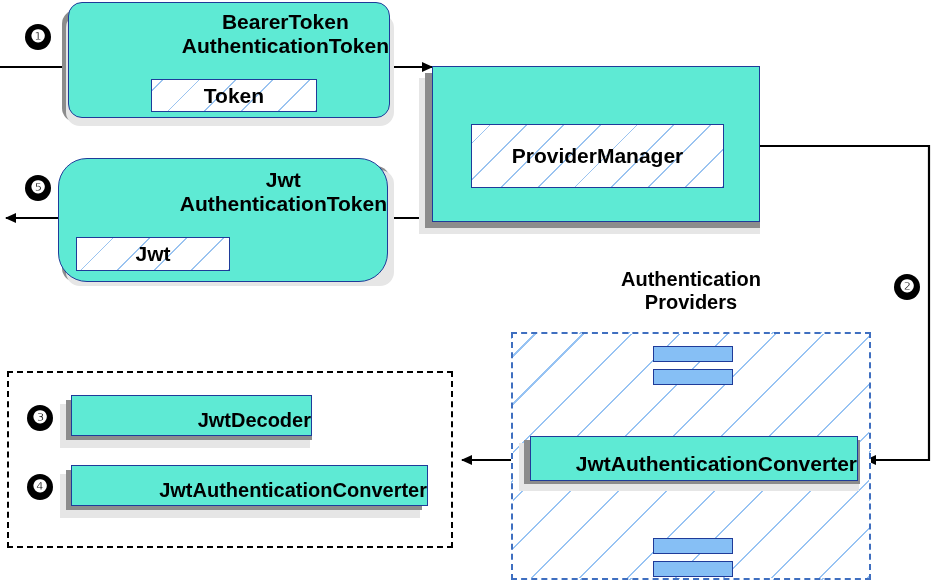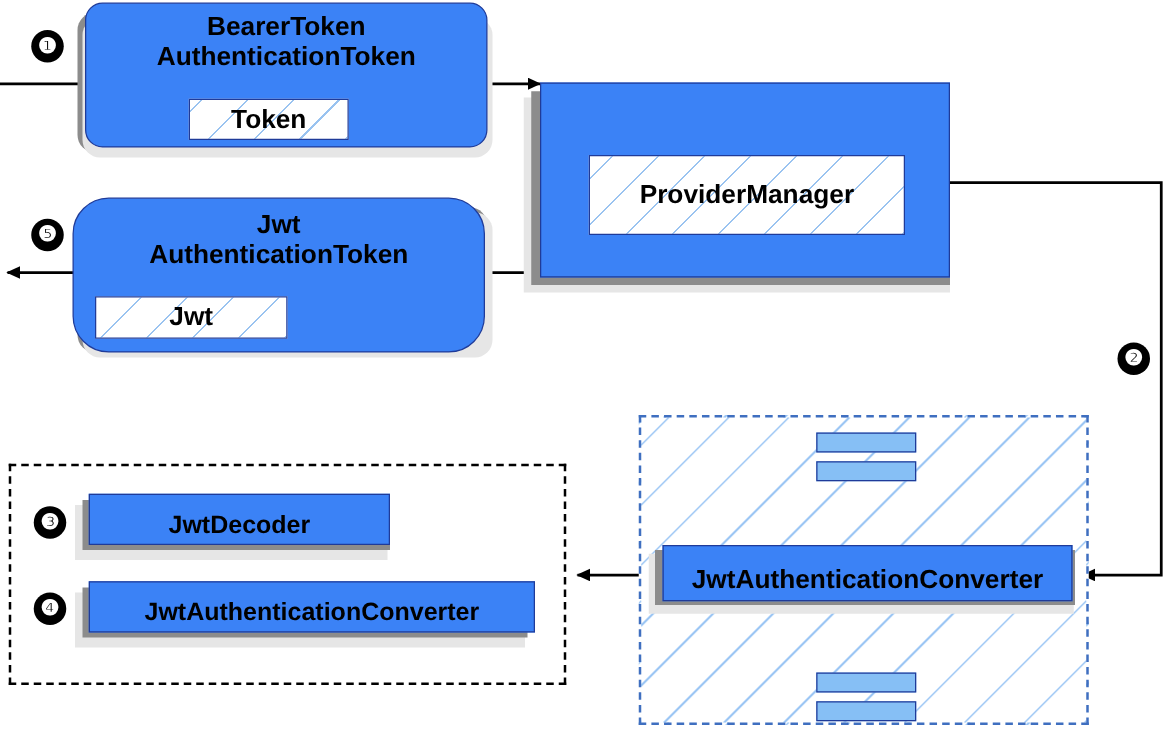--- a/index.html
+++ b/index.html
@@ -21,28 +21,28 @@
     position: absolute;
     left: 0; top: 0;
     width: 932px;
     height: 584px;
   }
 
   
   .node {
     position: absolute;
     box-sizing: border-box;
-    background: #3b82f6;
+    background: #5eead4;
     border: 1.6px solid #1f3b99;
     color: #000;
     font-weight: bold;
     text-align: center;
     display: flex;
     flex-direction: column;
-    align-items: center;
+    align-items: flex-end;
     z-index: 5;
   }
   .shadow {
     position: absolute;
     z-index: 2;
   }
   .shadow-dark { background: #8c8c8c; }
   .shadow-light { background: #e6e6e6; }
 
   .rounded { border-radius: 14px; }
@@ -159,20 +159,22 @@
 
     <line x1="519" y1="460" x2="462" y2="460" stroke="#000" stroke-width="2.2" marker-end="url(#arrow-l)"></line>
 
     <line x1="693" y1="392" x2="693" y2="432" stroke="#000" stroke-width="4" marker-start="url(#arrow-both)" marker-end="url(#arrow-both)"></line>
 
     <line x1="693" y1="495" x2="693" y2="535" stroke="#000" stroke-width="4" marker-start="url(#arrow-both)" marker-end="url(#arrow-both)"></line>
   </svg>
 
   <div class="dashed-blue" style="left:511px; top:332px; width:360px; height:248px;"></div>
 
+  <div class="label-plain" style="left:578px; top:268px; width:226px; font-size:20px;">Authentication
+Providers</div>
 
   <div class="bar" style="left:653px; top:346px; width:80px; height:16px;"></div>
   <div class="bar" style="left:653px; top:369px; width:80px; height:16px;"></div>
 
   <div class="bar" style="left:653px; top:538px; width:80px; height:16px;"></div>
   <div class="bar" style="left:653px; top:561px; width:80px; height:16px;"></div>
 
   <div class="shadow shadow-light" style="left:519px; top:443px; width:340px; height:48px;"></div>
   <div class="shadow shadow-dark" style="left:524px; top:440px; width:336px; height:44px;"></div>
   <div class="node" style="left:530px; top:436px; width:328px; height:45px; justify-content:center;">
@@ -199,21 +201,21 @@
     <div class="hatch" style="left:38px; top:57px; width:253px; height:64px; font-size:21px;">
       <span>ProviderManager</span>
     </div>
   </div>
 
   <div class="shadow shadow-dark rounded" style="left:62px; top:10px; width:328px; height:112px; border-radius:14px;"></div>
   <div class="shadow shadow-light rounded" style="left:66px; top:14px; width:328px; height:112px; border-radius:14px;"></div>
   <div class="node rounded" style="left:68px; top:2px; width:322px; height:116px;">
     <span class="title" style="font-size:21px; margin-top:7px;">BearerToken
 AuthenticationToken</span>
-    <div class="hatch" style="left:82px; top:76px; width:128px; height:33px; font-size:21px;">
+    <div class="hatch" style="left:82px; top:76px; width:166px; height:33px; font-size:21px;">
       <span>Token</span>
     </div>
   </div>
 
   <div class="shadow shadow-dark rounded" style="left:62px; top:166px; width:328px; height:116px; border-radius:14px;"></div>
   <div class="shadow shadow-light rounded" style="left:66px; top:170px; width:328px; height:116px; border-radius:14px;"></div>
   <div class="node rounded" style="left:58px; top:158px; width:330px; height:124px;border-radius:29px;">
     <span class="title" style="font-size:21px; margin-top:9px;">Jwt
 AuthenticationToken</span>
     <div class="hatch" style="left:17px; top:78px; width:154px; height:34px; font-size:21px;">

